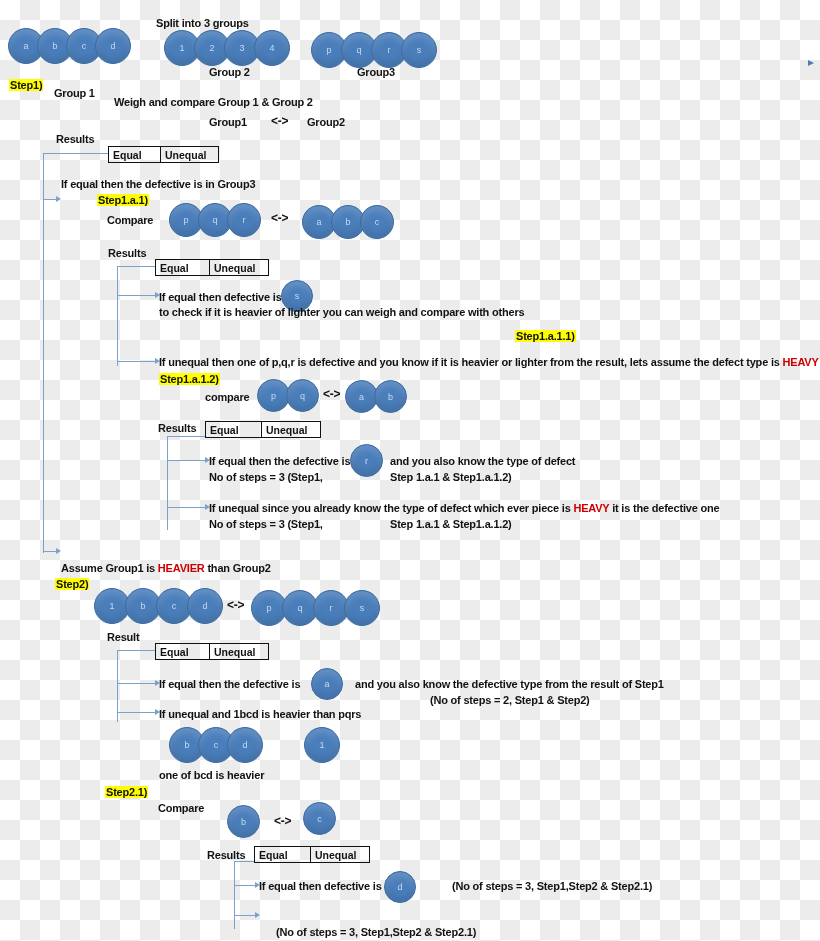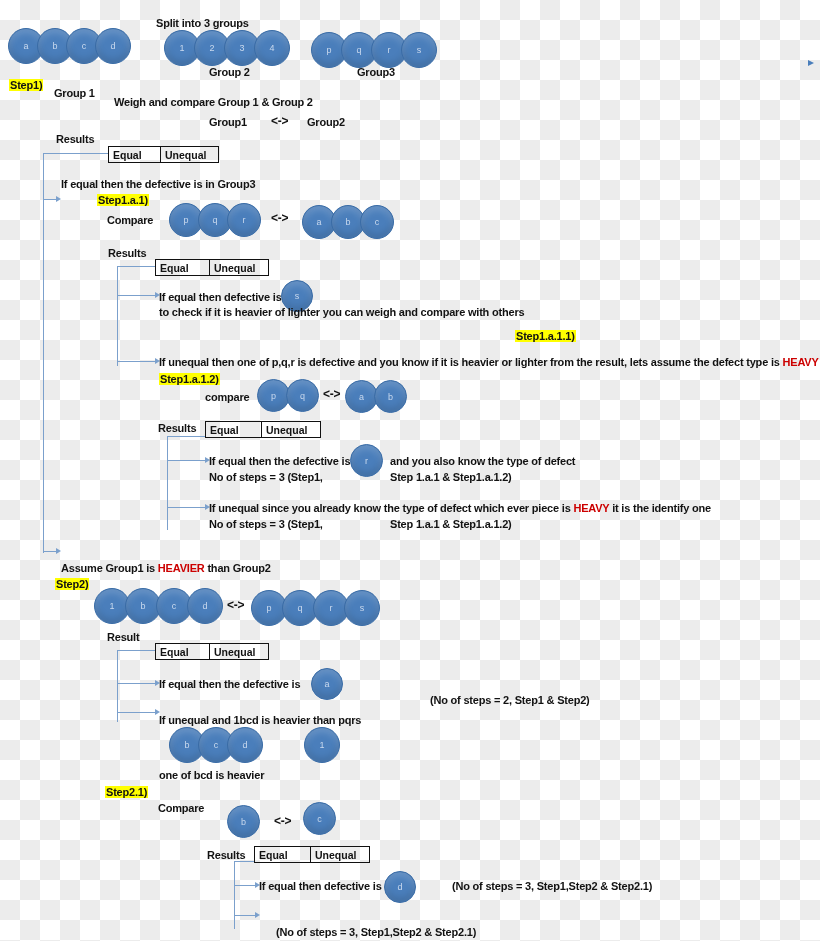--- a/index.html
+++ b/index.html
@@ -191,21 +191,21 @@
   <div class="ln lnh" style="left:161px;top:507px;width:39px;"></div>
   <div class="ahead" style="left:199px;top:504px;"></div>
 
   <div class="t s11" style="left:203px;top:455px;">If equal then the defective is</div>
   <div class="circ" style="left:344px;top:444px;width:31px;height:31px;">r</div>
   <div class="t s11" style="left:384px;top:455px;">and you also know the type of defect</div>
   <div class="t s11" style="left:203px;top:471px;">No of steps = 3 (Step1,</div>
   <div class="t s11" style="left:384px;top:471px;">Step 1.a.1 &amp; Step1.a.1.2)</div>
 
   <div class="t s11" style="left:203px;top:502px;">
-    <span>If unequal since you already know the type of defect which ever piece is </span><span class="red">HEAVY</span><span> it is the identify one</span>
+    <span>If unequal since you already know the type of defect which ever piece is </span><span class="red">HEAVY</span><span> it is the defective one</span>
   </div>
   <div class="t s11" style="left:203px;top:518px;">No of steps = 3 (Step1,</div>
   <div class="t s11" style="left:384px;top:518px;">Step 1.a.1 &amp; Step1.a.1.2)</div>
 
   <div class="t s11" style="left:55px;top:562px;">
     <span>Assume Group1 is </span><span class="red">HEAVIER</span><span> than Group2</span>
   </div>
   <div class="t s11" style="left:49px;top:578px;">
     <span class="hl">Step2)</span>
   </div>
@@ -228,23 +228,24 @@
 
   <div class="ln lnh" style="left:111px;top:650px;width:38px;"></div>
   <div class="ln lnv" style="left:111px;top:650px;height:72px;"></div>
   <div class="ln lnh" style="left:111px;top:683px;width:39px;"></div>
   <div class="ahead" style="left:149px;top:680px;"></div>
   <div class="ln lnh" style="left:111px;top:712px;width:39px;"></div>
   <div class="ahead" style="left:149px;top:709px;"></div>
 
   <div class="t s11" style="left:153px;top:678px;">If equal then the defective is</div>
   <div class="circ" style="left:305px;top:668px;width:30px;height:30px;">a</div>
+  <div class="t s11" style="left:349px;top:678px;">and you also know the defective type from the result of Step1</div>
   <div class="t s11" style="left:424px;top:694px;">(No of steps = 2, Step1 &amp; Step2)</div>
 
-  <div class="t s11" style="left:153px;top:708px;margin-top:6px;">If unequal and 1bcd is heavier than pqrs</div>
+  <div class="t s11" style="left:153px;top:708px;">If unequal and 1bcd is heavier than pqrs</div>
 
   <div class="circ" style="left:163px;top:727px;width:34px;height:34px;">b</div>
   <div class="circ" style="left:192px;top:727px;width:34px;height:34px;">c</div>
   <div class="circ" style="left:221px;top:727px;width:34px;height:34px;">d</div>
   <div class="circ" style="left:298px;top:727px;width:34px;height:34px;">1</div>
 
   <div class="t s11" style="left:153px;top:769px;">one of bcd is heavier</div>
   <div class="t s11" style="left:99px;top:786px;">
     <span class="hl">Step2.1)</span>
   </div>

